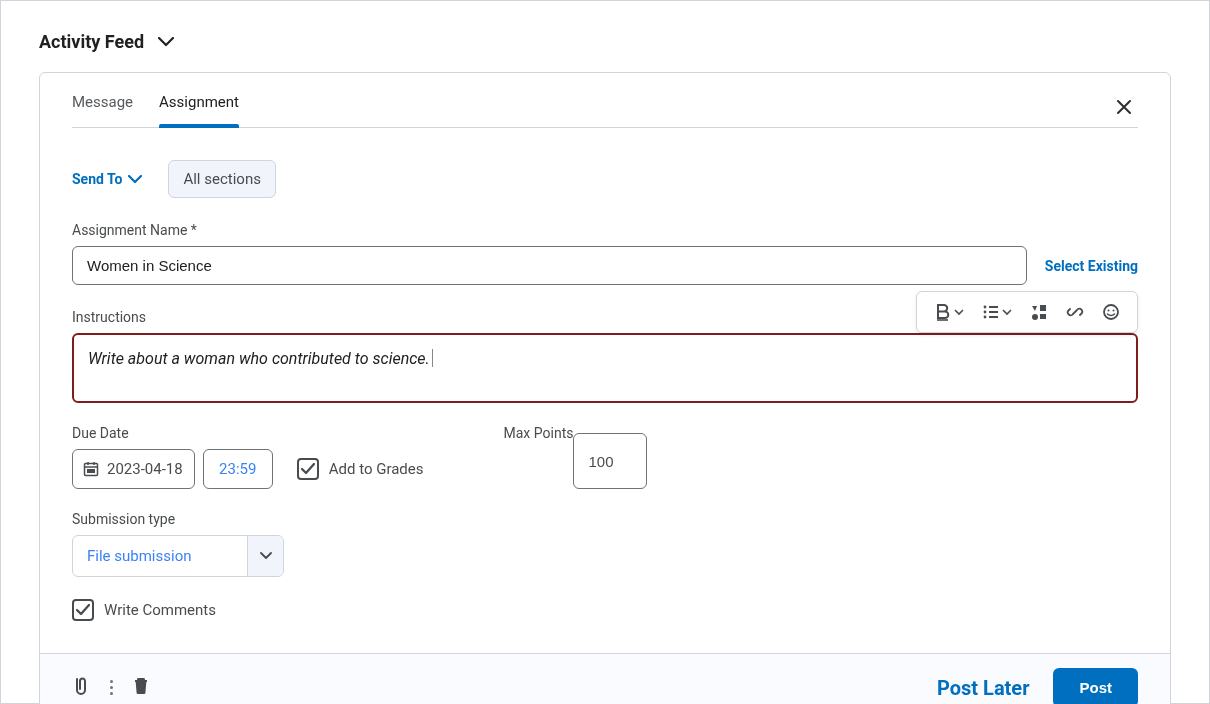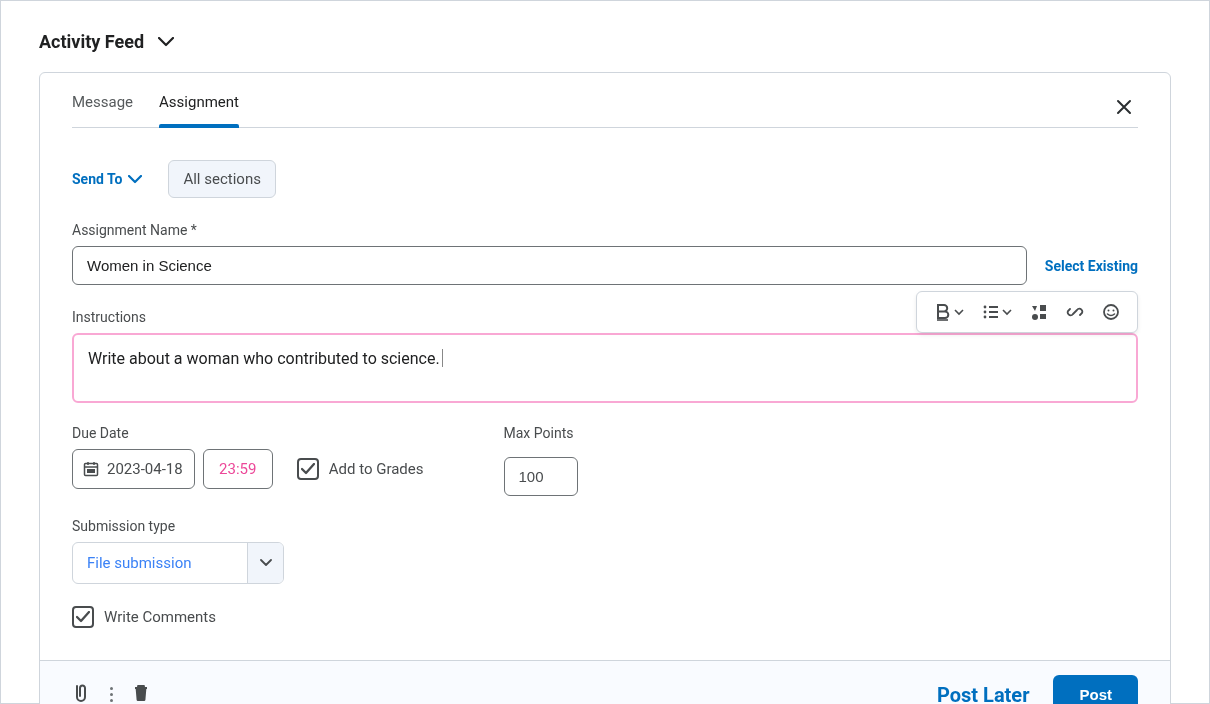--- a/index.html
+++ b/index.html
@@ -158,28 +158,29 @@
     .toolbar-btn {
       padding: 7px 9px;
       cursor: pointer;
       display: flex;
       align-items: center;
       color: #494c4e;
     }
     .toolbar-btn svg { display: block; }
     .toolbar-sep-caret { margin-left: 2px; }
     .editor {
-      border: 2px solid #f9a8d4;
+      border: 2px solid #7f1d1d;
       border-radius: 6px;
       padding: 14px 14px;
       font-size: 16px;
       color: #202122;
       min-height: 70px;
       margin-top: 8px;
       outline: none;
+      font-style: italic;
     }
     .cursor-line {
       display: inline-block;
       width: 1px;
       height: 18px;
       background: #888;
       vertical-align: -3px;
       margin-left: 2px;
     }
     .row-flex {
@@ -201,21 +202,21 @@
       display: flex;
       align-items: center;
       gap: 8px;
       color: #494c4e;
     }
     .time-input {
       border: 1px solid #6e7376;
       border-radius: 6px;
       padding: 10px 14px;
       font-size: 15px;
-      color: #ec4899;
+      color: #3b82f6;
       width: 70px;
       text-align: center;
     }
     .checkbox-wrap {
       display: flex;
       align-items: center;
       gap: 10px;
       cursor: pointer;
       margin-left: 16px;
     }
@@ -229,21 +230,21 @@
       justify-content: center;
       background: #fff;
     }
     .checkbox svg { display: block; }
     .check-label {
       font-size: 15px;
       color: #494c4e;
     }
     .max-points-wrap {
       display: flex;
-      flex-direction: column;
+      flex-direction: row;
     }
     .points-input {
       border: 1px solid #6e7376;
       border-radius: 6px;
       padding: 10px 14px;
       font-size: 15px;
       color: #494c4e;
       width: 74px;
       margin-top: 8px;
     }

